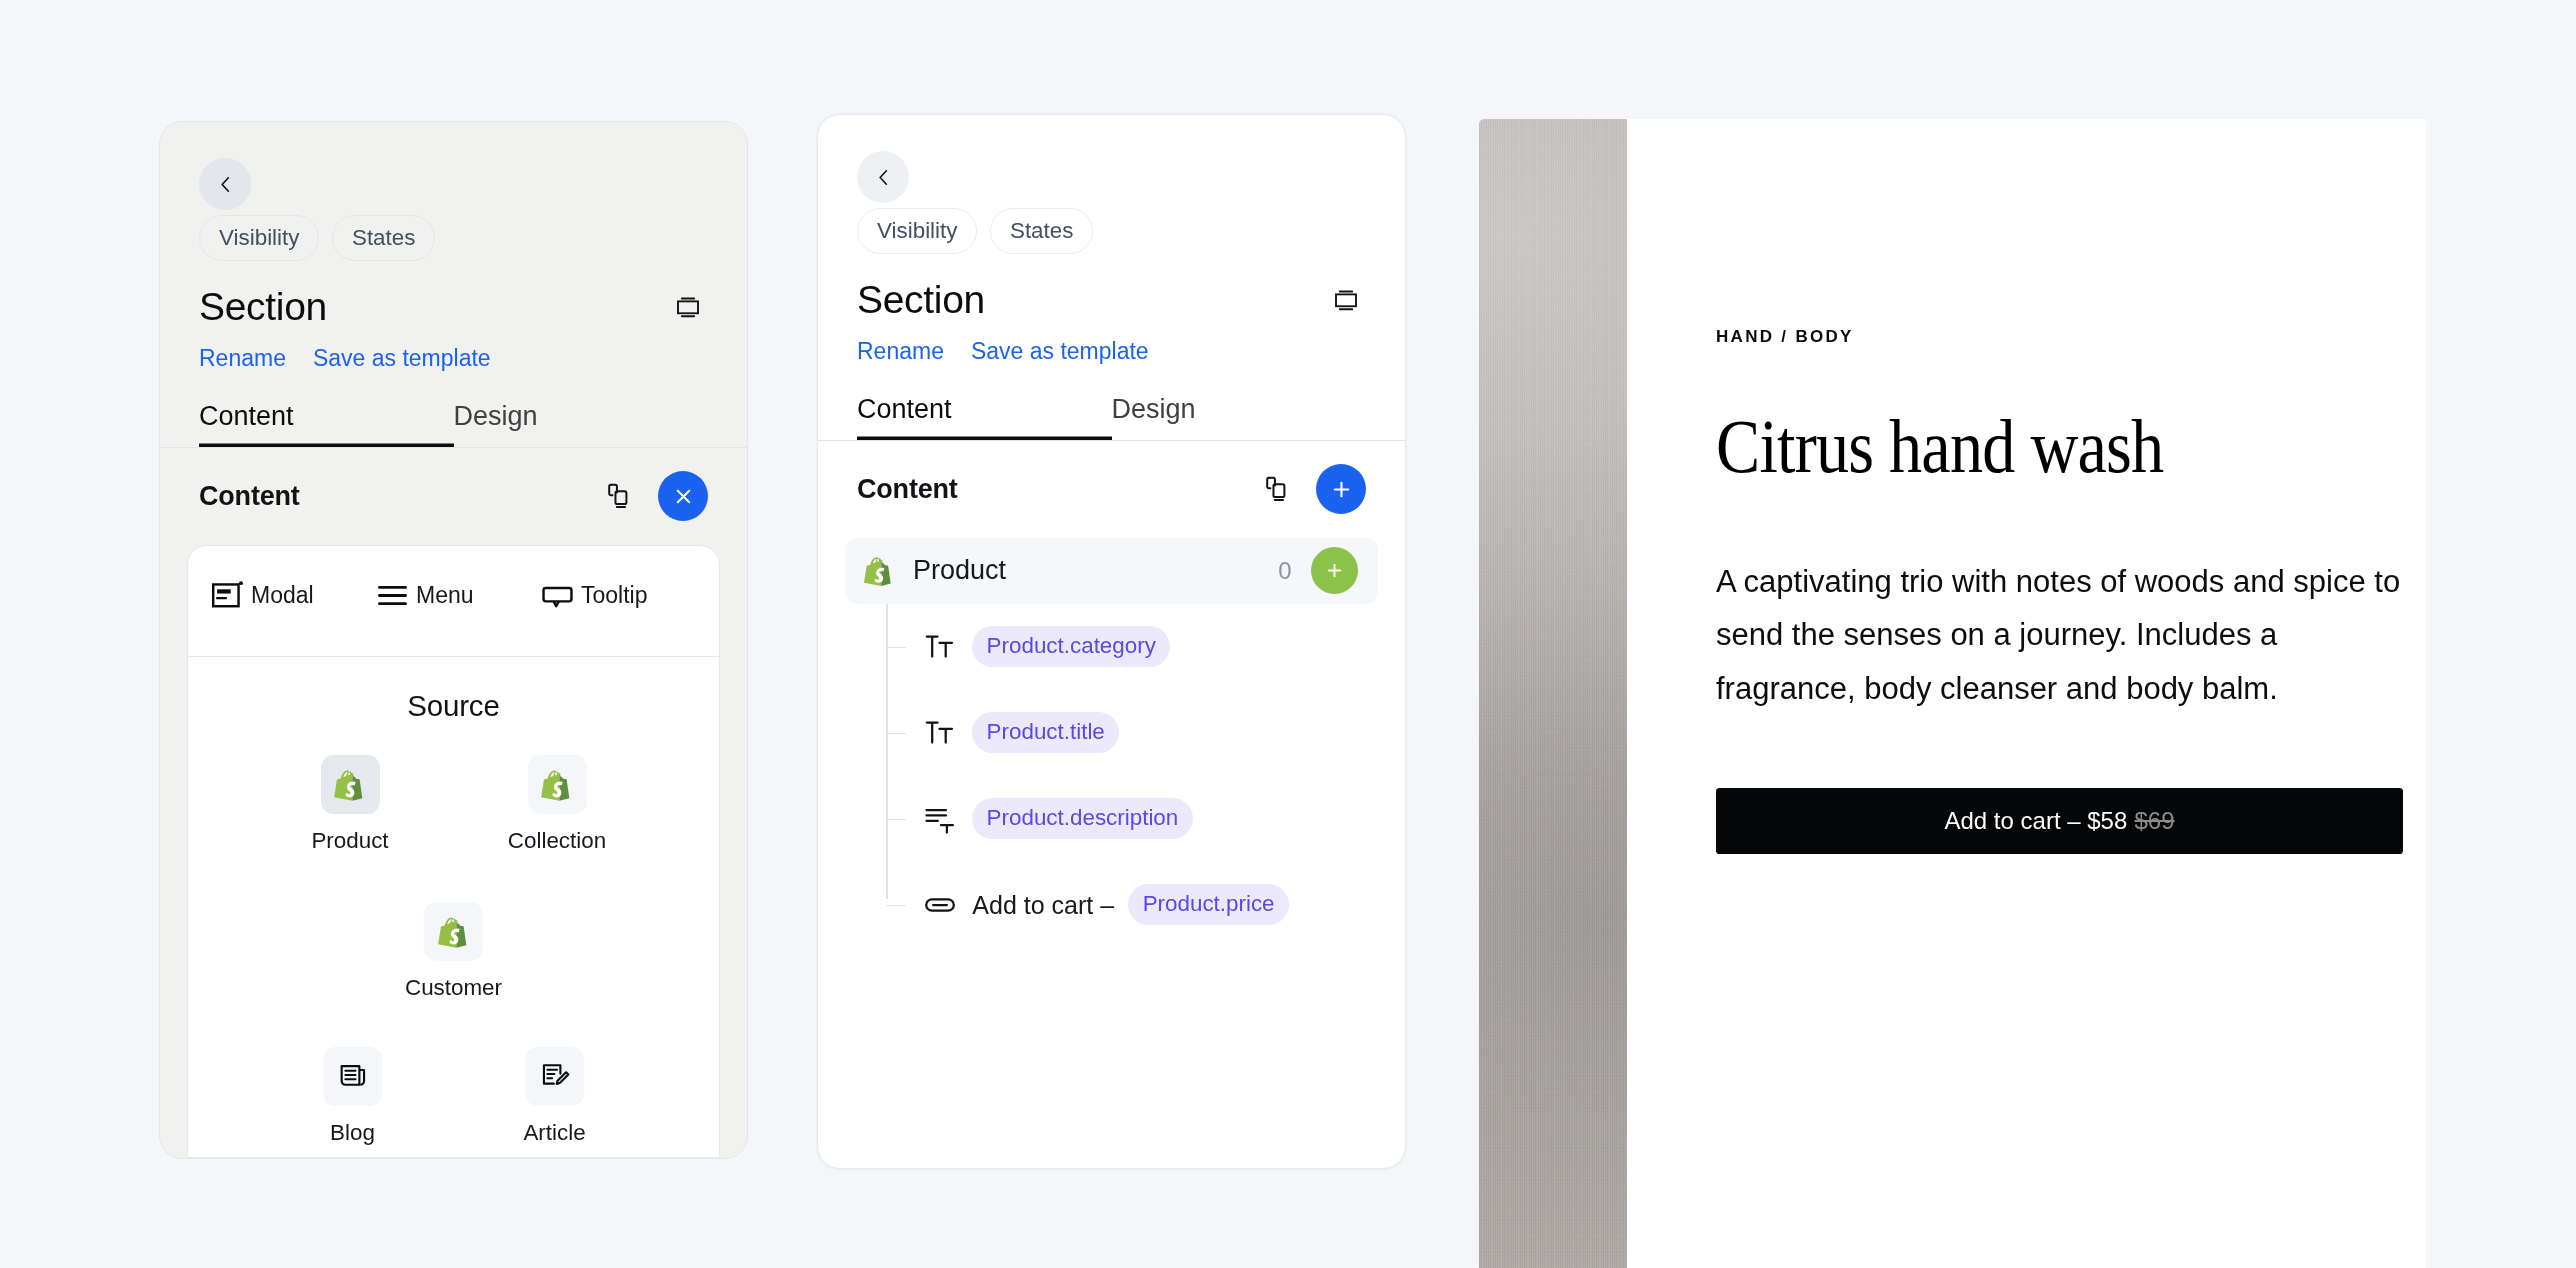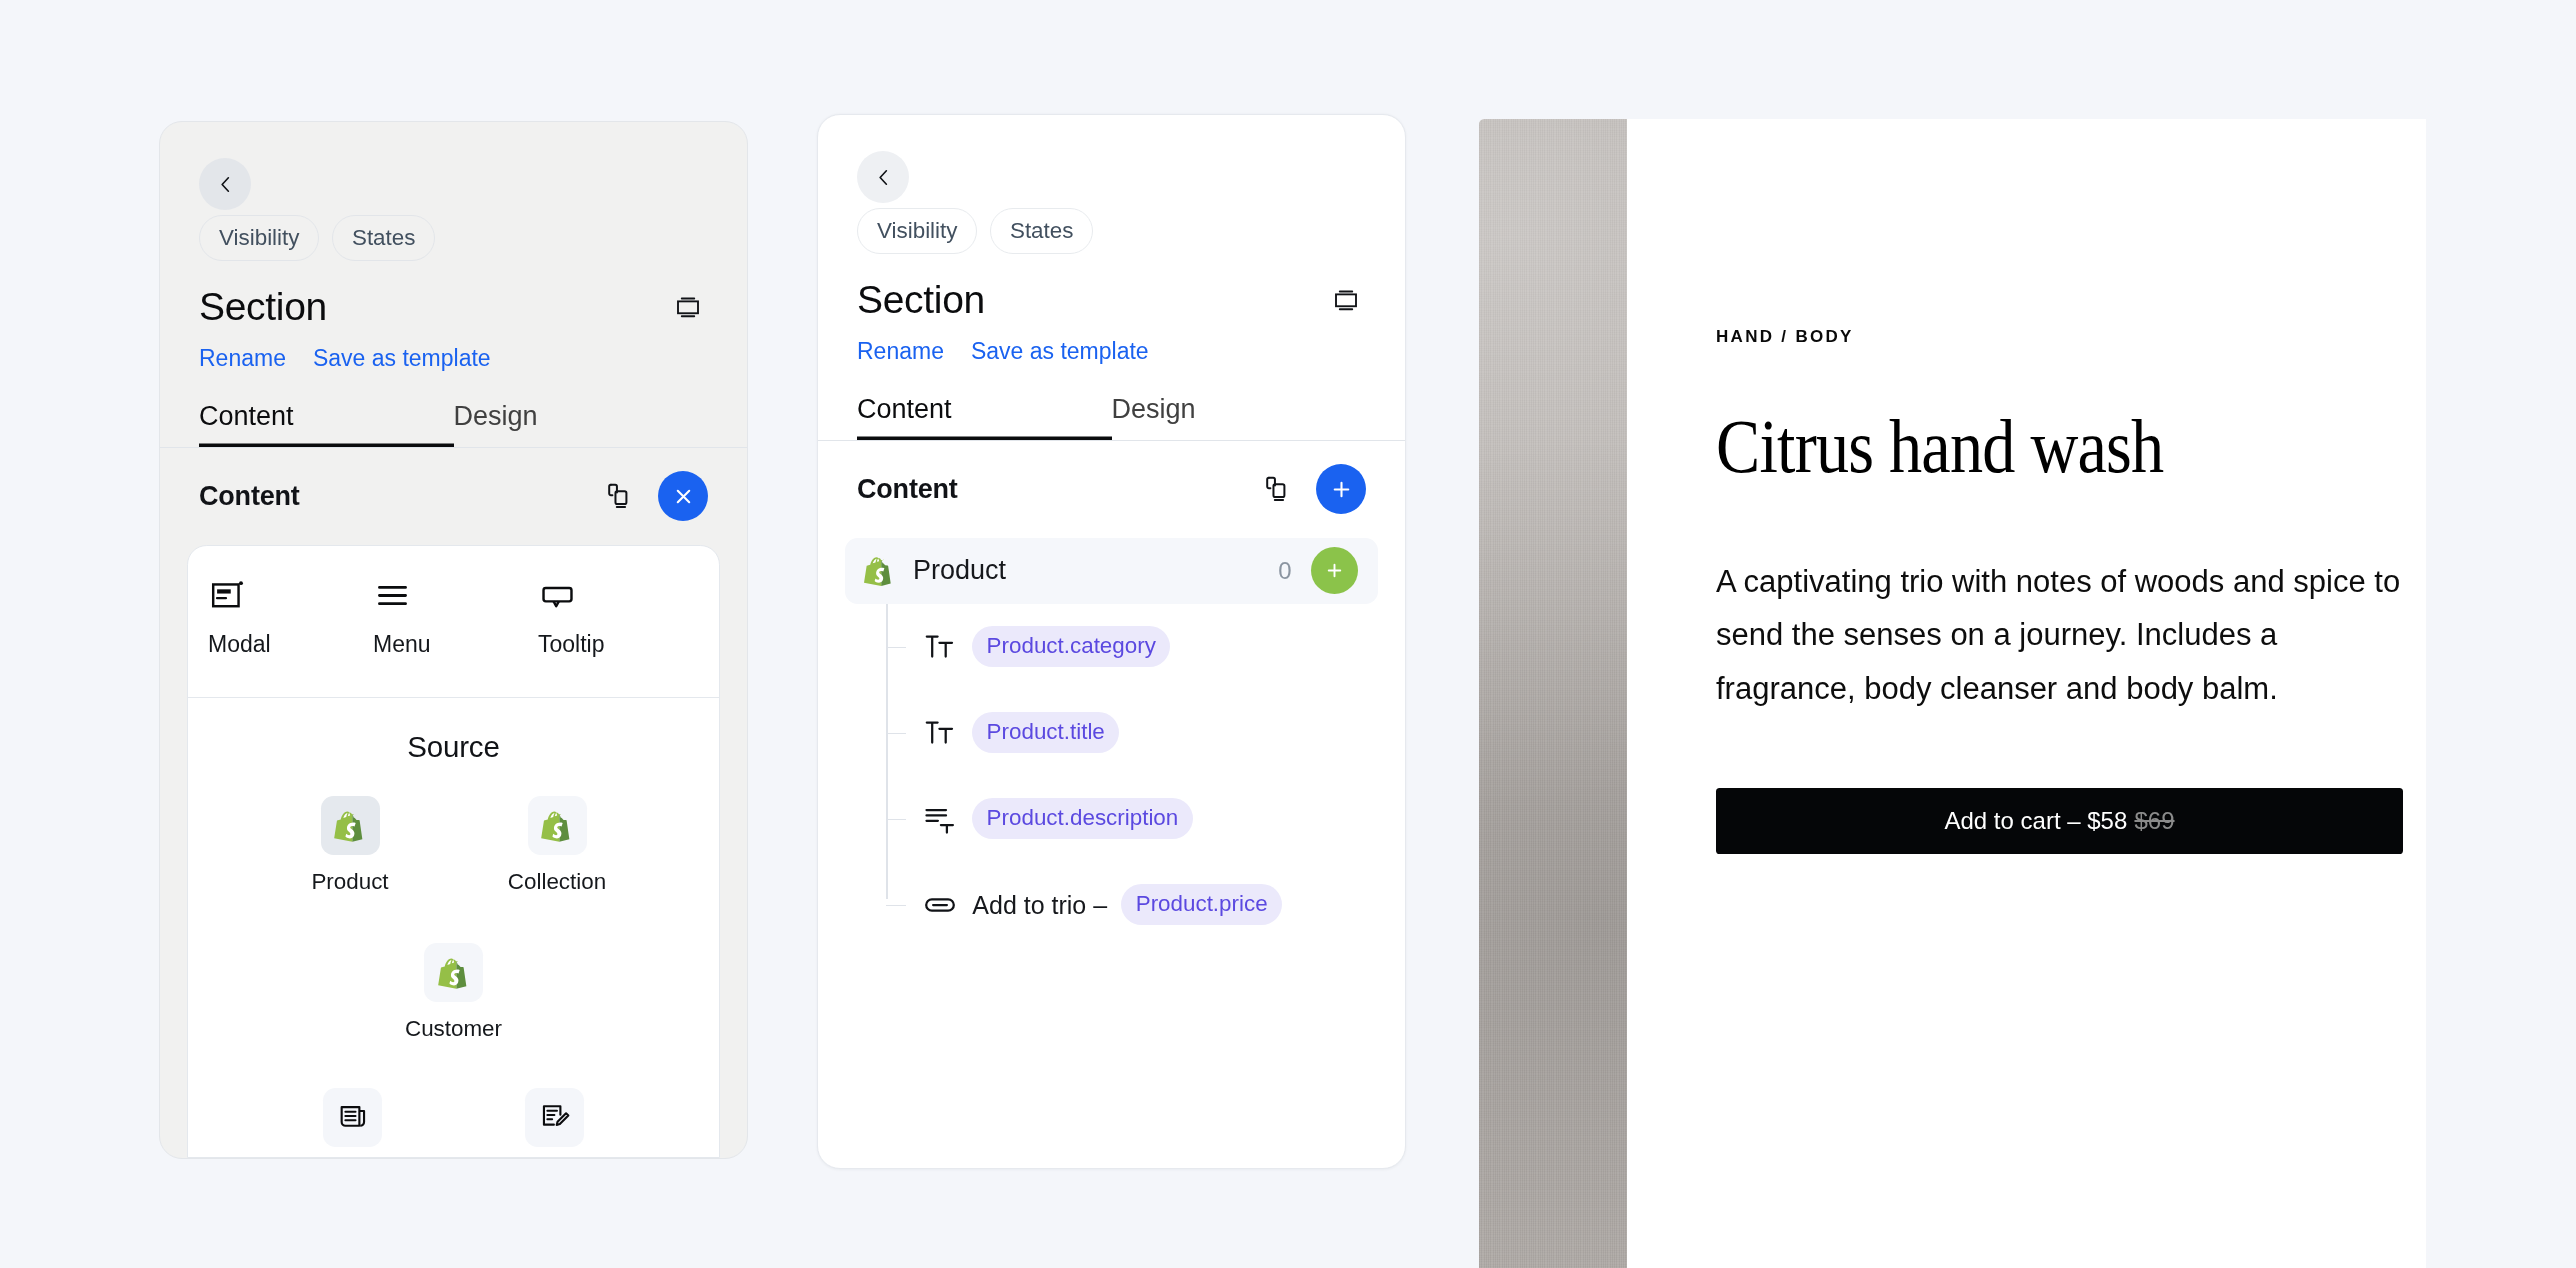--- a/index.html
+++ b/index.html
@@ -167,22 +167,22 @@
   }
 
   .block { border-bottom: 1.3px solid #e4e8ed; }
 
   .trio {
     display: flex;
     justify-content: space-around;
     padding: 30px 18px 41px 18px;
   }
   .trio-item {
-    display: flex; flex-direction: column; align-items: flex-start;
-    gap: 18px; cursor: pointer; width: 161px;
+    display: flex; align-items: center;
+    gap: 4px; cursor: pointer; width: 161px;
   }
   .trio-label { font-size: 23px; color: #15181c; line-height: 1; }
 
   .block-title {
     text-align: center;
     font-size: 29.5px;
     color: #111317;
     font-weight: 400;
     padding: 32px 0 5.4px 0;
     letter-spacing: -0.2px;
@@ -609,21 +609,21 @@
           <path d="M12.6 16 h8 M16.6 16 V21" stroke="#111317" stroke-width="1.5" stroke-linecap="round"></path>
         </svg>
         <span class="chip">Product.description</span>
       </div>
 
       <div class="tree-row">
         <svg width="36" height="36" viewBox="0 0 24 24" fill="none">
           <rect x="2.8" y="8.2" width="18.4" height="7.6" rx="3.8" stroke="#111317" stroke-width="1.5"></rect>
           <path d="M7.4 12 h9.2" stroke="#111317" stroke-width="1.5" stroke-linecap="round"></path>
         </svg>
-        <span class="tree-text">Add to trio –</span>
+        <span class="tree-text">Add to cart –</span>
         <span class="chip">Product.price</span>
       </div>
 
     </div>
   </div>
 </div>
 
 <div id="preview">
 
   <div class="preview-image"></div>

